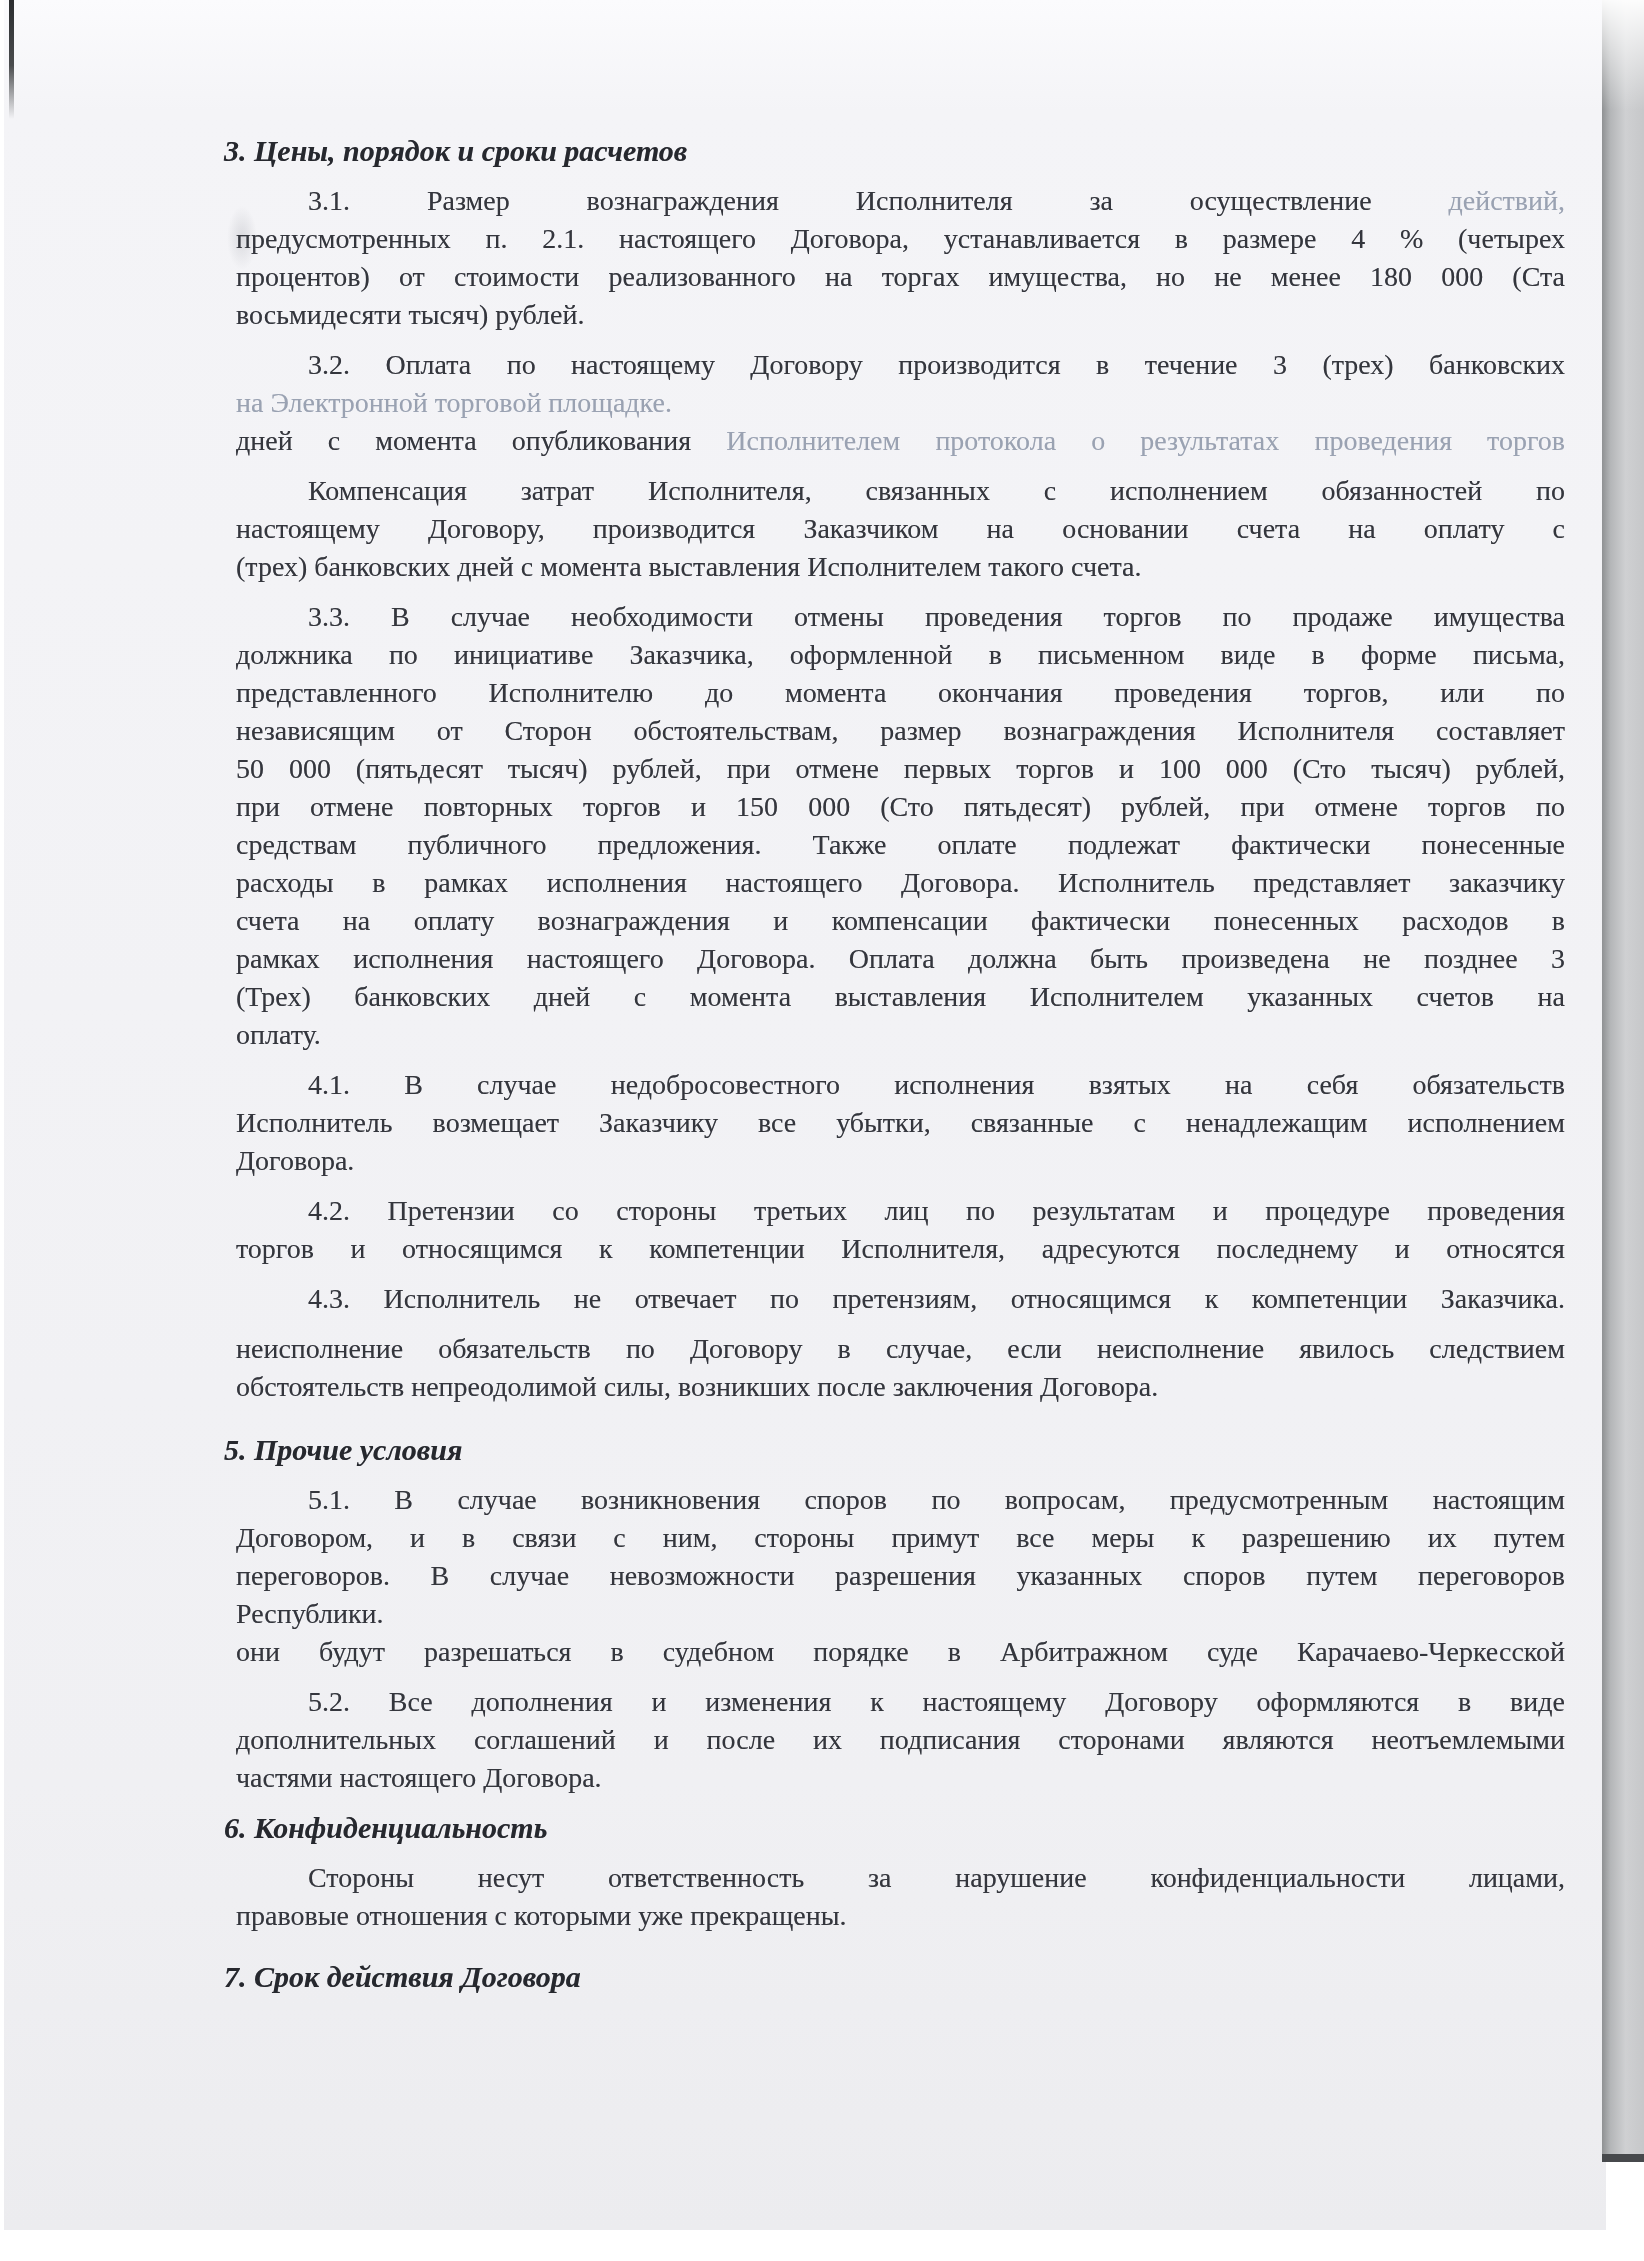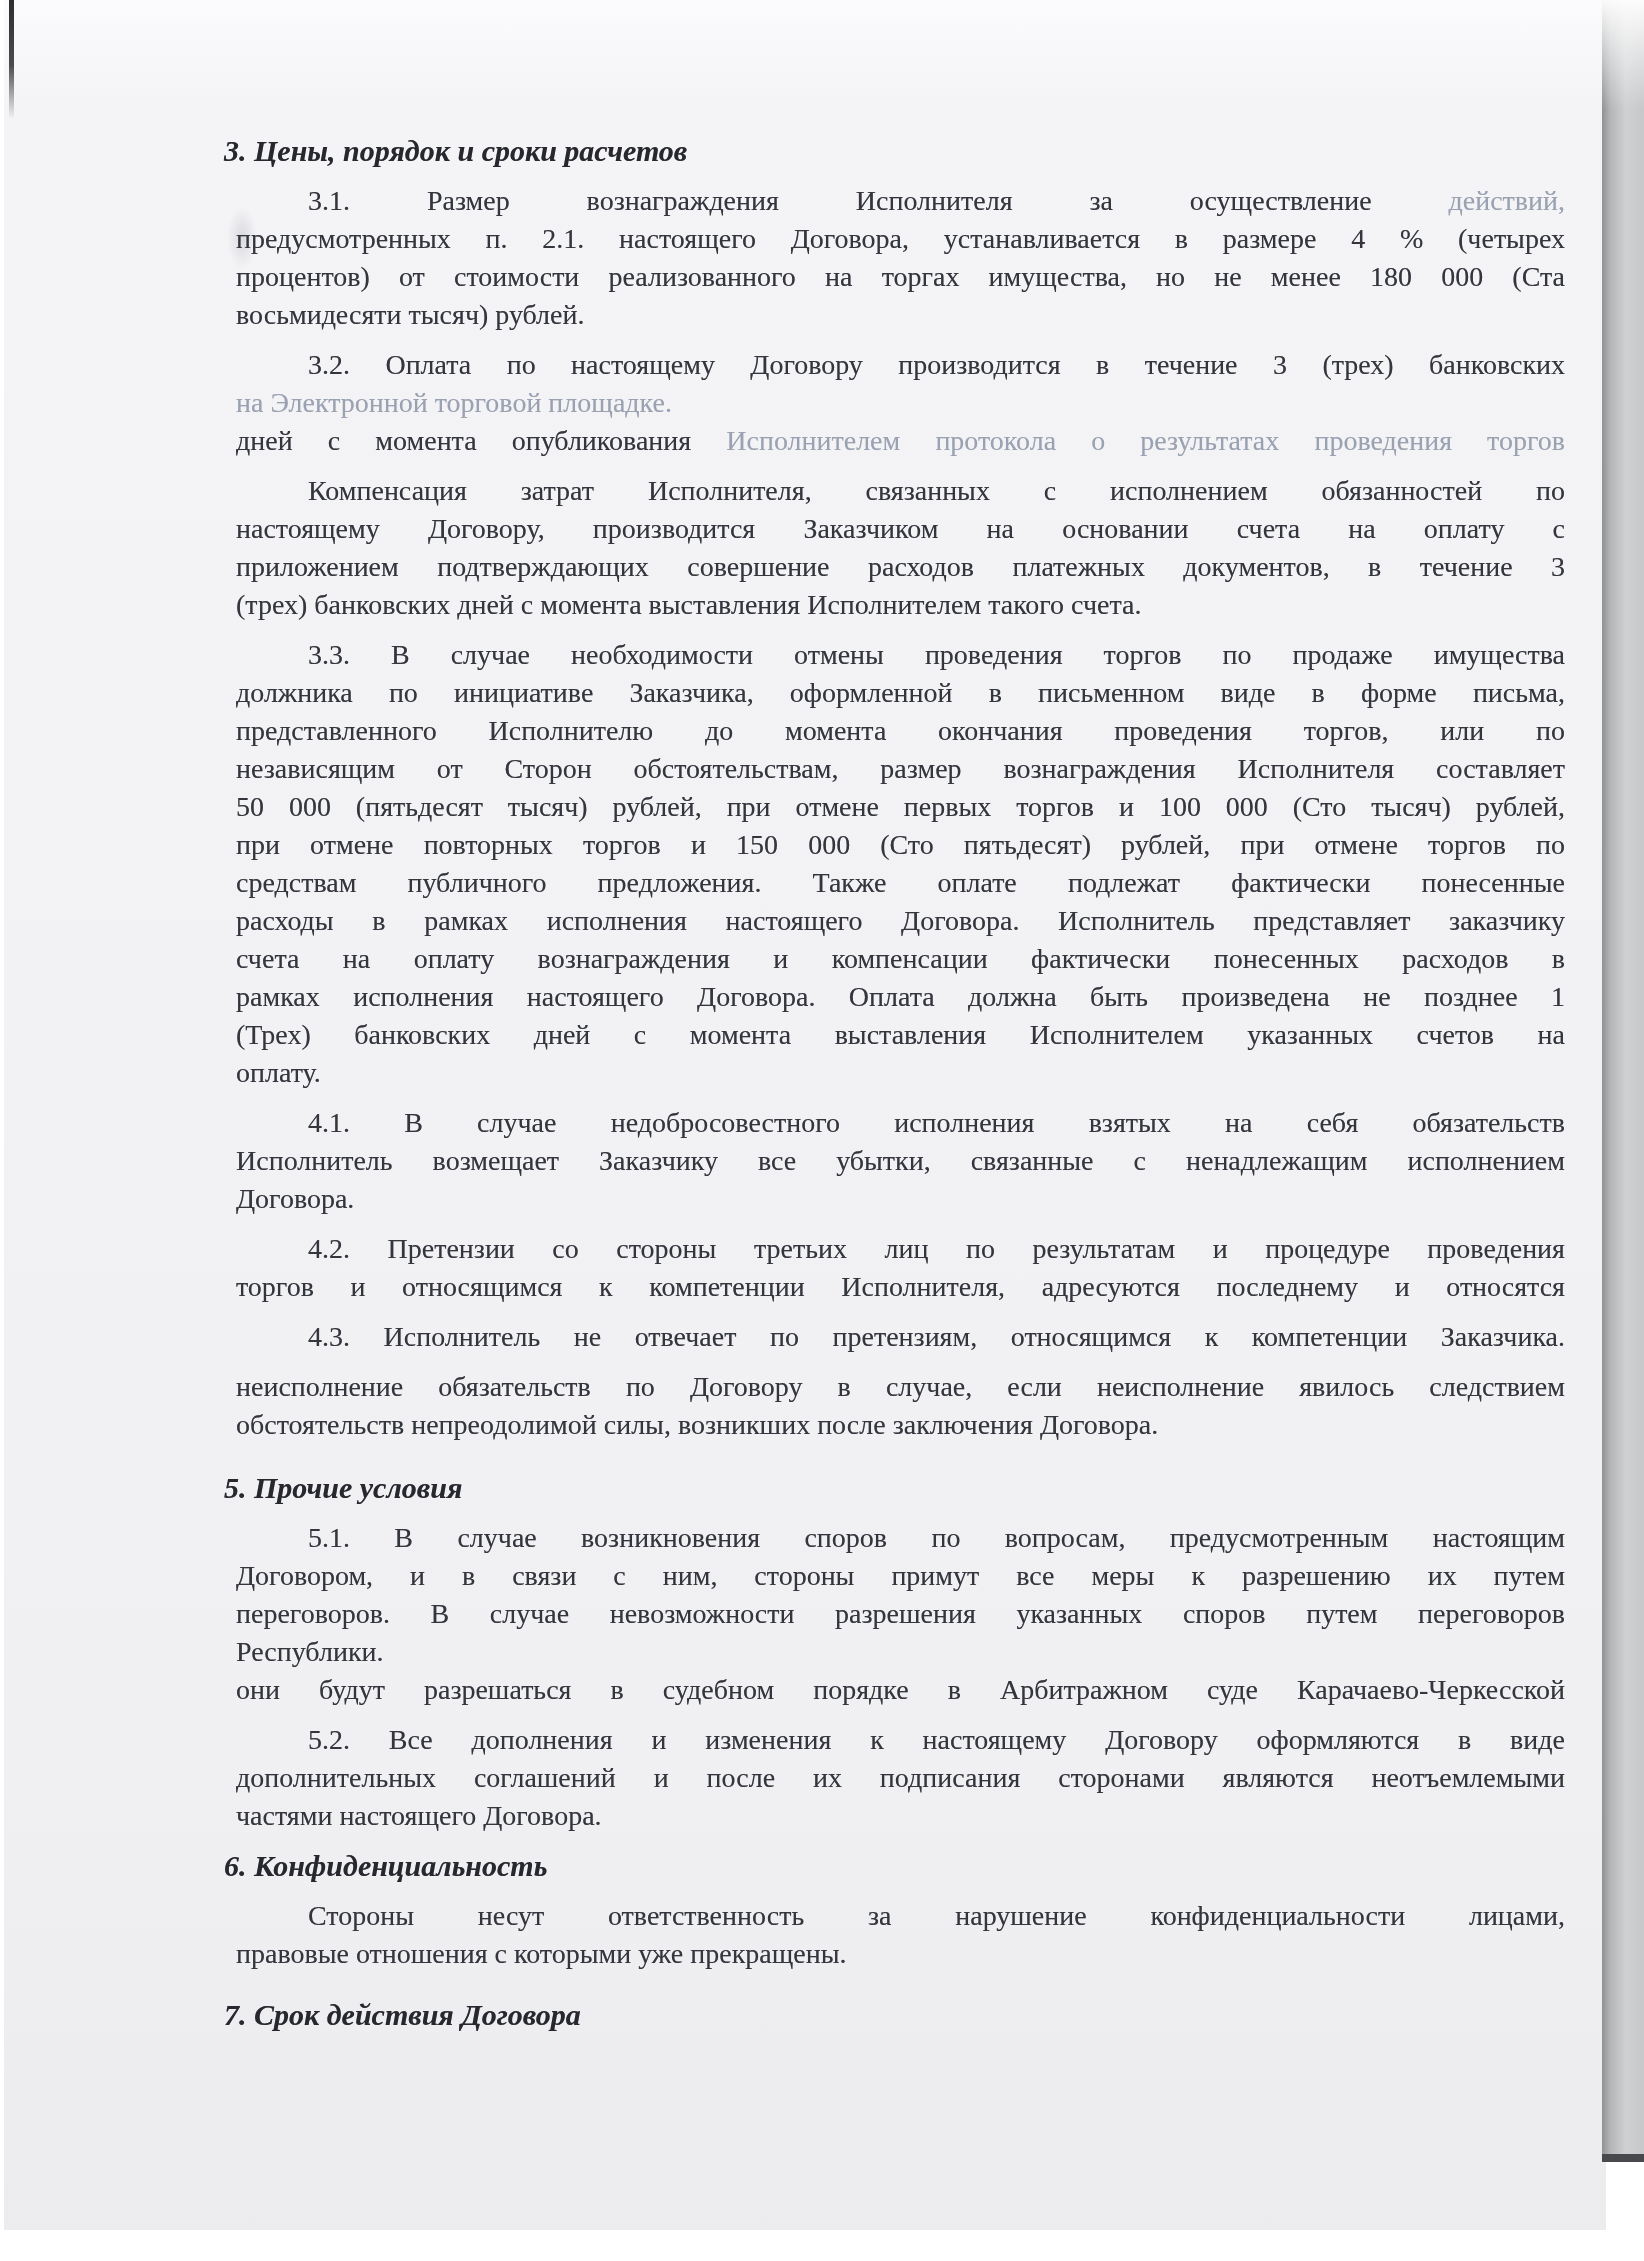--- a/index.html
+++ b/index.html
@@ -73,34 +73,33 @@
           <div class="line lastline"><span>восьмидесяти тысяч) рублей.</span></div>
         </div>
         <div class="para">
           <div class="line first"><span>3.2. Оплата по настоящему Договору производится в течение 3 (трех) банковских</span></div>
           <div class="line lastline"><span class="faded">на Электронной торговой площадке.</span></div>
           <div class="line"><span>дней с момента опубликования </span><span class="faded">Исполнителем протокола о результатах проведения торгов</span></div>
         </div>
         <div class="para">
           <div class="line first"><span>Компенсация затрат Исполнителя, связанных с исполнением обязанностей по</span></div>
           <div class="line"><span>настоящему Договору, производится Заказчиком на основании счета на оплату с</span></div>
-          <div class="line"><span>приложением подтверждающих совершение расходов платежных документов, в течение 3</span></div>
           <div class="line lastline"><span>(трех) банковских дней с момента выставления Исполнителем такого счета.</span></div>
         </div>
         <div class="para">
           <div class="line first"><span>3.3. В случае необходимости отмены проведения торгов по продаже имущества</span></div>
           <div class="line"><span>должника по инициативе Заказчика, оформленной в письменном виде в форме письма,</span></div>
           <div class="line"><span>представленного Исполнителю до момента окончания проведения торгов, или по</span></div>
           <div class="line"><span>независящим от Сторон обстоятельствам, размер вознаграждения Исполнителя составляет</span></div>
           <div class="line"><span>50 000 (пятьдесят тысяч) рублей,  при отмене первых торгов и 100 000 (Сто тысяч) рублей,</span></div>
           <div class="line"><span>при отмене повторных торгов и 150 000 (Сто пятьдесят) рублей, при отмене торгов по</span></div>
           <div class="line"><span>средствам публичного предложения.  Также оплате подлежат фактически понесенные</span></div>
           <div class="line"><span>расходы в рамках исполнения настоящего Договора. Исполнитель представляет заказчику</span></div>
           <div class="line"><span>счета на оплату вознаграждения и компенсации фактически понесенных расходов в</span></div>
-          <div class="line"><span>рамках исполнения настоящего Договора. Оплата должна быть произведена не позднее 1</span></div>
+          <div class="line"><span>рамках исполнения настоящего Договора. Оплата должна быть произведена не позднее 3</span></div>
           <div class="line"><span>(Трех) банковских дней с момента выставления Исполнителем указанных счетов на</span></div>
           <div class="line lastline"><span>оплату.</span></div>
         </div>
       </section>
       <section style="margin-top: 12.2px;">
         <div class="para">
           <div class="line first"><span>4.1. В случае недобросовестного исполнения взятых на себя обязательств</span></div>
           <div class="line"><span>Исполнитель возмещает Заказчику все убытки, связанные с ненадлежащим исполнением</span></div>
           <div class="line lastline"><span>Договора.</span></div>
         </div>

